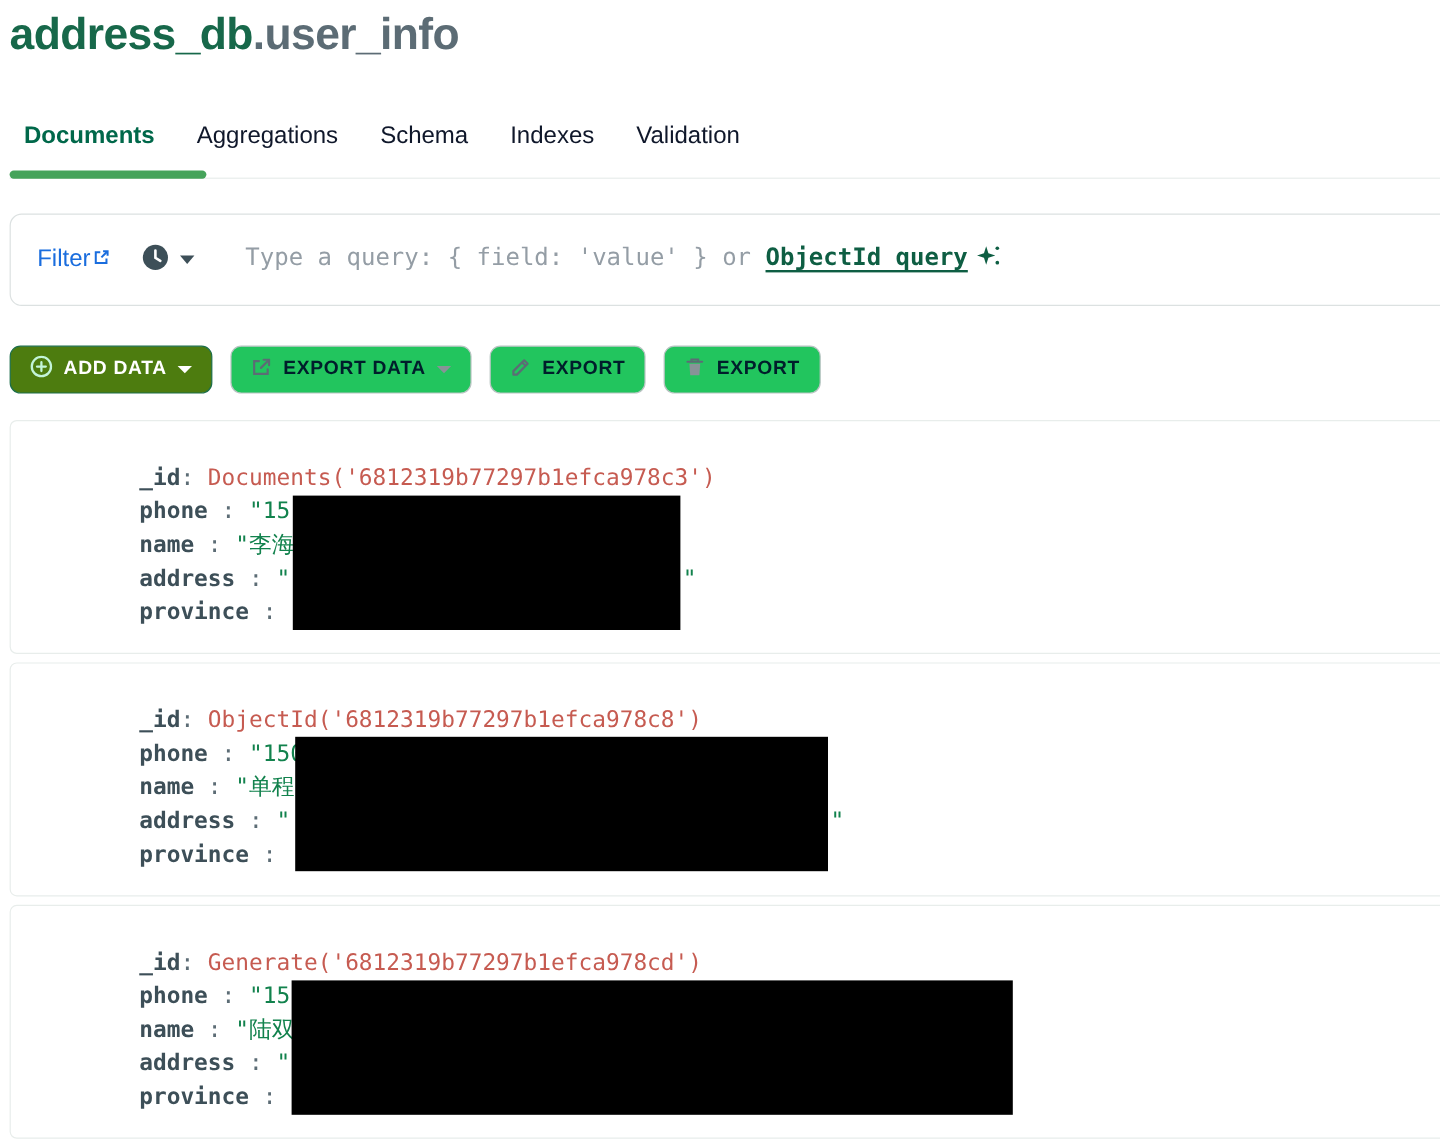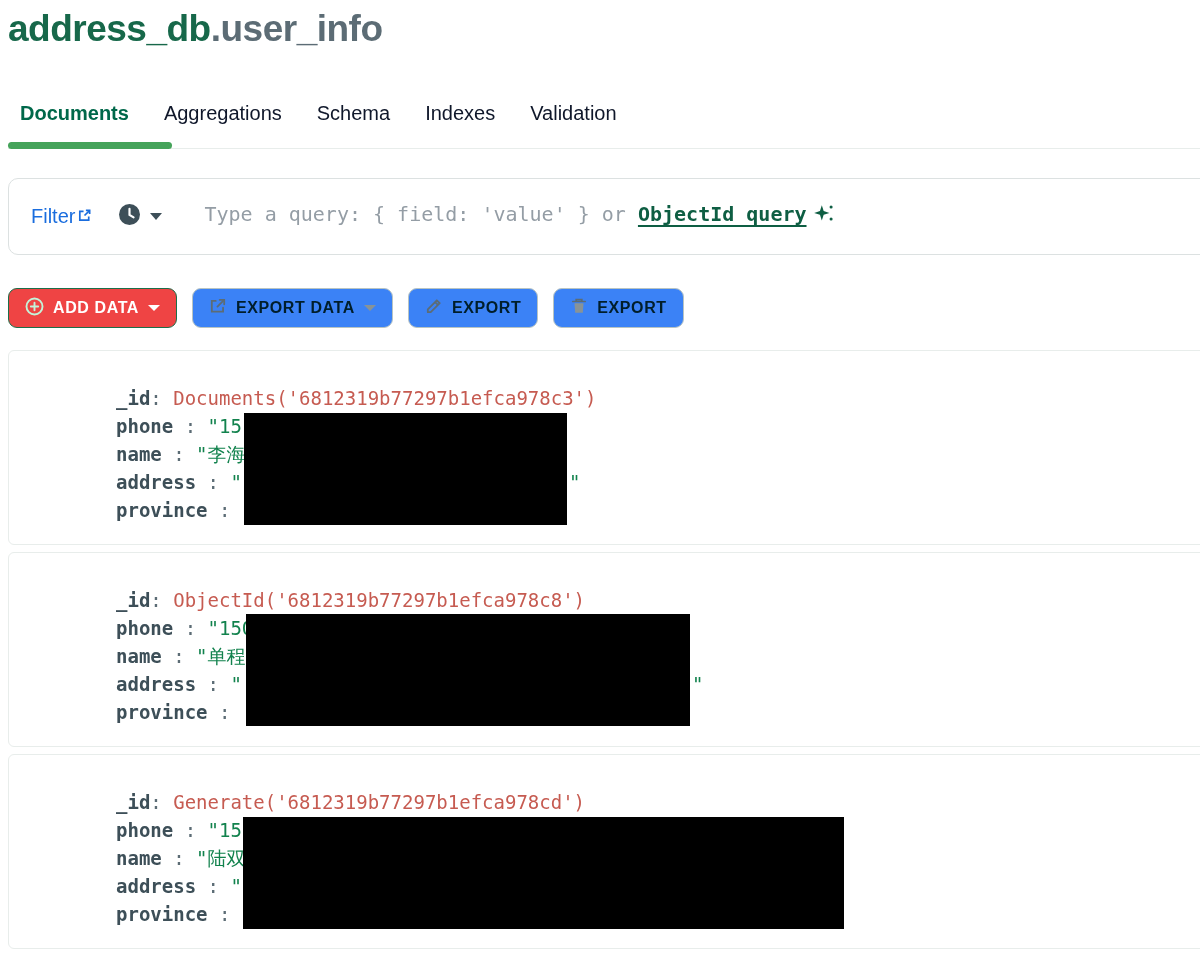--- a/index.html
+++ b/index.html
@@ -35,24 +35,24 @@
   .query-input { display:flex; margin-left:42px;
                  font-family:"DejaVu Sans Mono", monospace; font-size:20px; cursor:text; }
   .ph { color:#949DA5; white-space:pre; }
   .genq { color:#0E5E43; font-weight:700; text-decoration:underline;
           text-decoration-thickness:2px; text-underline-offset:4px; cursor:pointer; white-space:pre; }
   .sparkle { margin-left:6px; }
 
   
   .toolbar { position:absolute; left:8px; top:288px; display:flex; gap:15px; }
   .btn { display:inline-flex; align-items:center; gap:9px; height:40px; padding:0 16px;
-         border:1px solid #B8C4C2; border-radius:9px; background:#3b82f6; cursor:pointer;
+         border:1px solid #B8C4C2; border-radius:9px; background:#22c55e; cursor:pointer;
          font-family:"Liberation Sans", sans-serif; font-size:16px; font-weight:700;
          letter-spacing:0.6px; color:#001E2B; }
-  .btn-green { background:#ef4444; border-color:#1C6E4A; color:#ffffff; }
+  .btn-green { background:#4d7c0f; border-color:#1C6E4A; color:#ffffff; }
   .btn svg { flex:0 0 auto; }
 
   
   .doclist { position:absolute; left:8px; top:350px; width:1204px; }
   .doc-card { position:relative; width:1204px; height:195px; background:#fff;
               border:1px solid #E8EDEB; border-radius:6px; margin-bottom:7px;
               padding:33px 0 0 107px; overflow:hidden; cursor:pointer; }
   .doc-line { font-family:"DejaVu Sans Mono", monospace; font-size:19px; line-height:28px;
               white-space:pre; }
   .fkey { color:#3D4F58; font-weight:700; }

